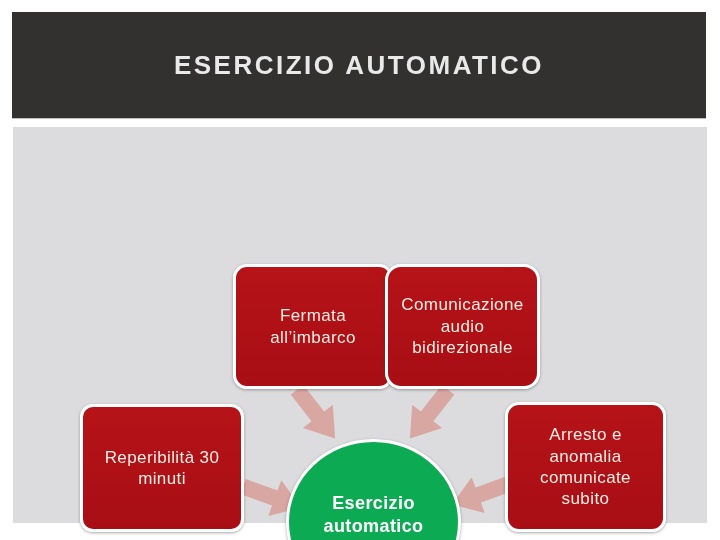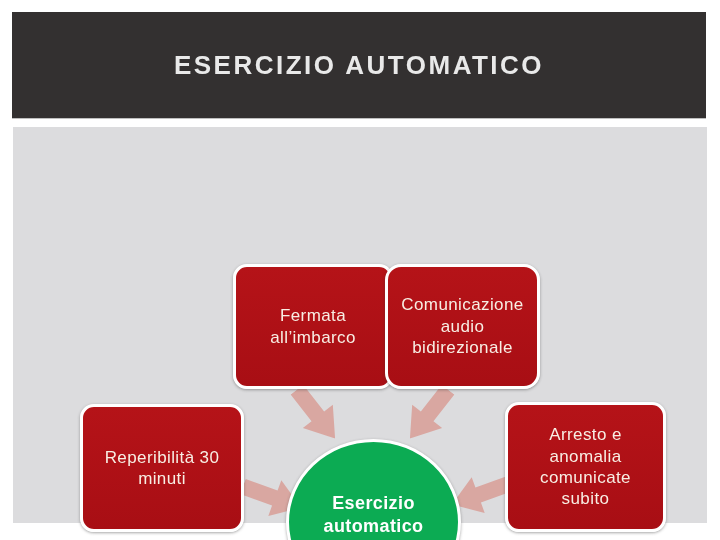--- a/index.html
+++ b/index.html
@@ -38,21 +38,21 @@
     box-shadow:0 1px 3px rgba(60,60,60,.45);
     display:flex;align-items:center;justify-content:center;
     box-sizing:border-box;
     color:var(--node-text,#f8eee4);
     font-size:17px;line-height:1.26;letter-spacing:.4px;
     text-align:center;
   }
   .node .node-label{padding:0 6px;}
   .node-fermata      {left:188px;top:137px;width:160px;height:125px;margin-left:32px;}
   .node-comunicazione{left:372px;top:137px;width:155px;height:125px;border-radius:16px;}
-  .node-reperibilita {left:67px; top:277px;width:164px;height:128px;}
+  .node-reperibilita {left:67px; top:277px;width:164px;height:128px;border-radius:13px;}
   .node-arresto      {left:492px;top:275px;width:161px;height:130px;}
 
   
   .center-circle{
     position:absolute;z-index:3;
     left:273px;top:312px;width:175px;height:166px;
     background:var(--center-green,#0cab53);
     border:3px solid #ffffff;border-radius:50%;
     box-shadow:0 1px 3px rgba(60,60,60,.45);
     display:flex;align-items:center;justify-content:center;

